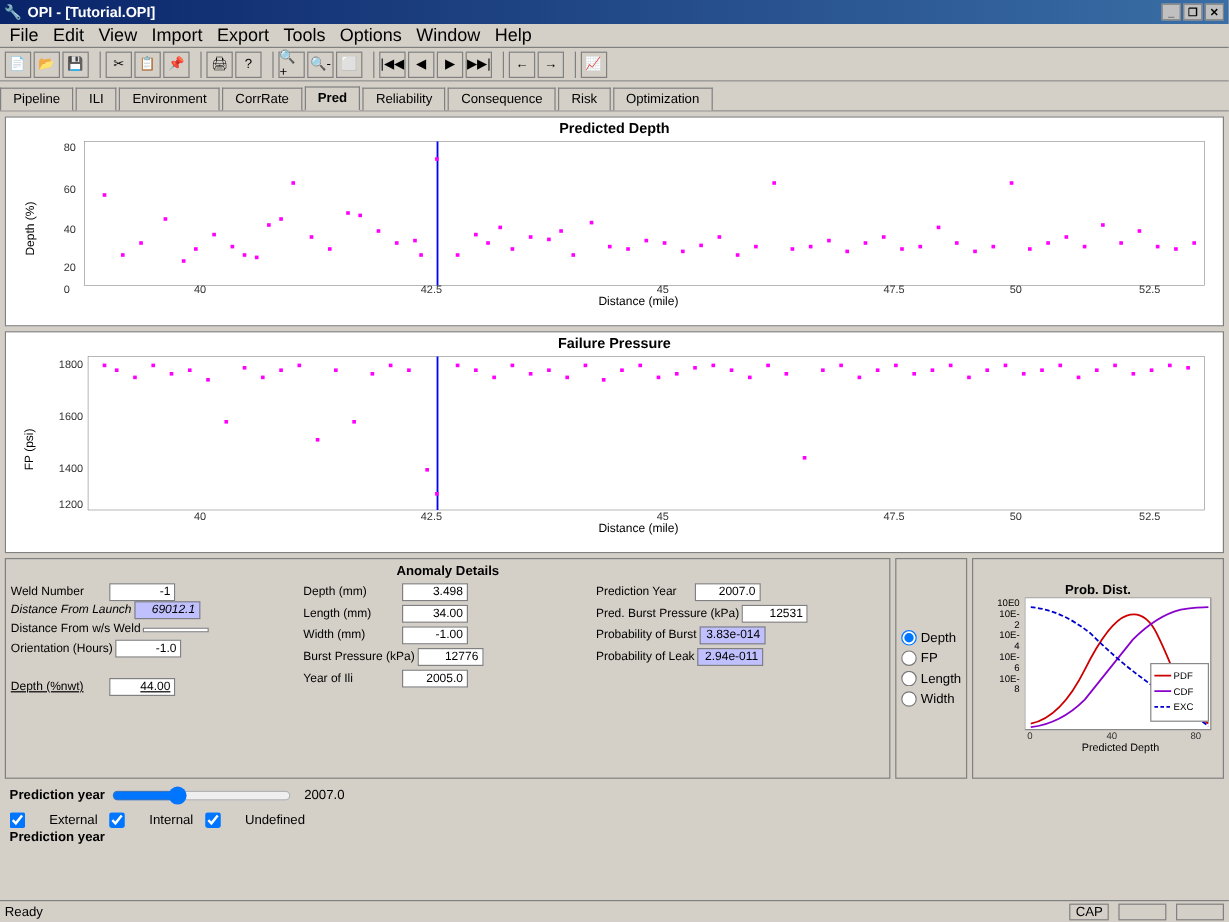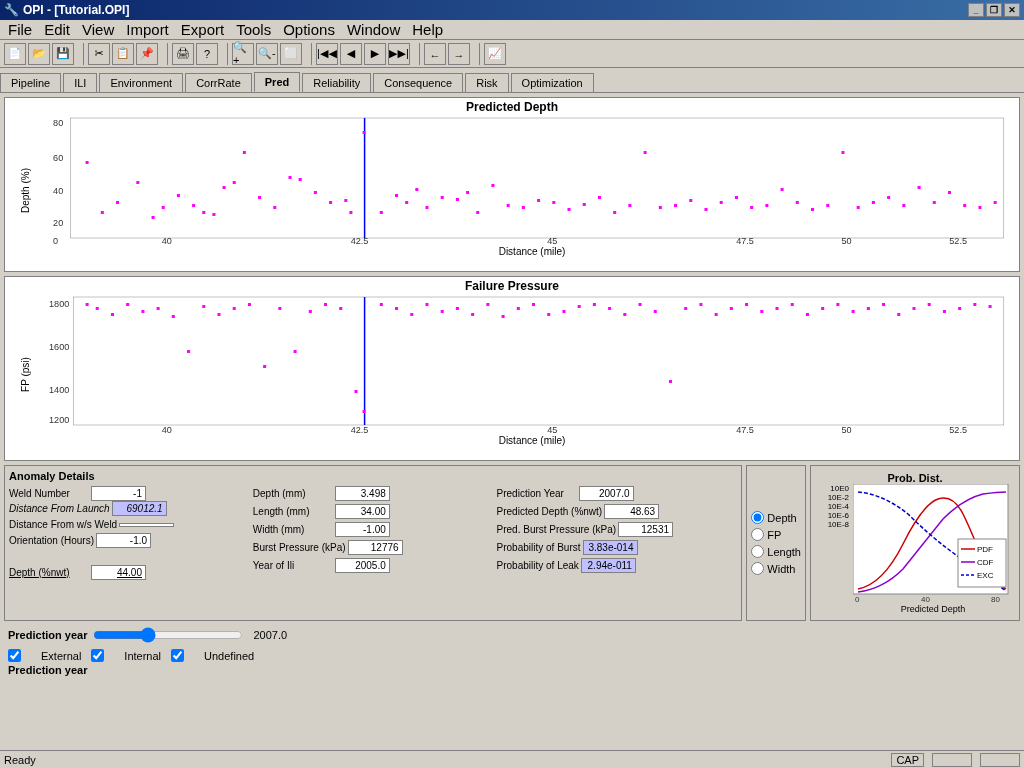--- a/index.html
+++ b/index.html
@@ -115,20 +115,21 @@
     #anomaly-details {
       flex: 1;
       border: 1px solid #808080;
       background: #d4d0c8;
       padding: 4px;
     }
     .section-title {
       font-size: 11px;
       font-weight: bold;
       margin-bottom: 4px;
+      text-align: center;
     }
     .detail-row {
       display: flex;
       align-items: center;
       gap: 2px;
     }
     .detail-label {
       font-size: 10px;
       min-width: 80px;
       color: #000;
@@ -160,21 +161,21 @@
       align-items: center;
       gap: 3px;
       font-size: 11px;
     }
 
     
     #prob-dist {
       width: 210px;
       border: 1px solid #808080;
       background: #d4d0c8;
-      padding: 6px;
+      padding: 20px;
     }
     .prob-title {
       text-align: center;
       font-size: 11px;
       font-weight: bold;
     }
 
     
     #prediction-section {
       margin-top: 4px;
@@ -534,24 +535,20 @@
             <span class="detail-value">2005.0</span>
           </div>
         </div>
 
         <div>
           <div class="detail-row">
             <span class="detail-label">Prediction Year</span>
             <span class="detail-value">2007.0</span>
           </div>
           <div class="detail-row" style="margin-top:3px;">
-            <span class="detail-label">Predicted Depth (%nwt)</span>
-            <span class="detail-value">48.63</span>
-          </div>
-          <div class="detail-row" style="margin-top:3px;">
             <span class="detail-label">Pred. Burst Pressure (kPa)</span>
             <span class="detail-value">12531</span>
           </div>
           <div class="detail-row" style="margin-top:3px;">
             <span class="detail-label">Probability of Burst</span>
             <span class="detail-value highlight">3.83e-014</span>
           </div>
           <div class="detail-row" style="margin-top:3px;">
             <span class="detail-label">Probability of Leak</span>
             <span class="detail-value highlight">2.94e-011</span>

